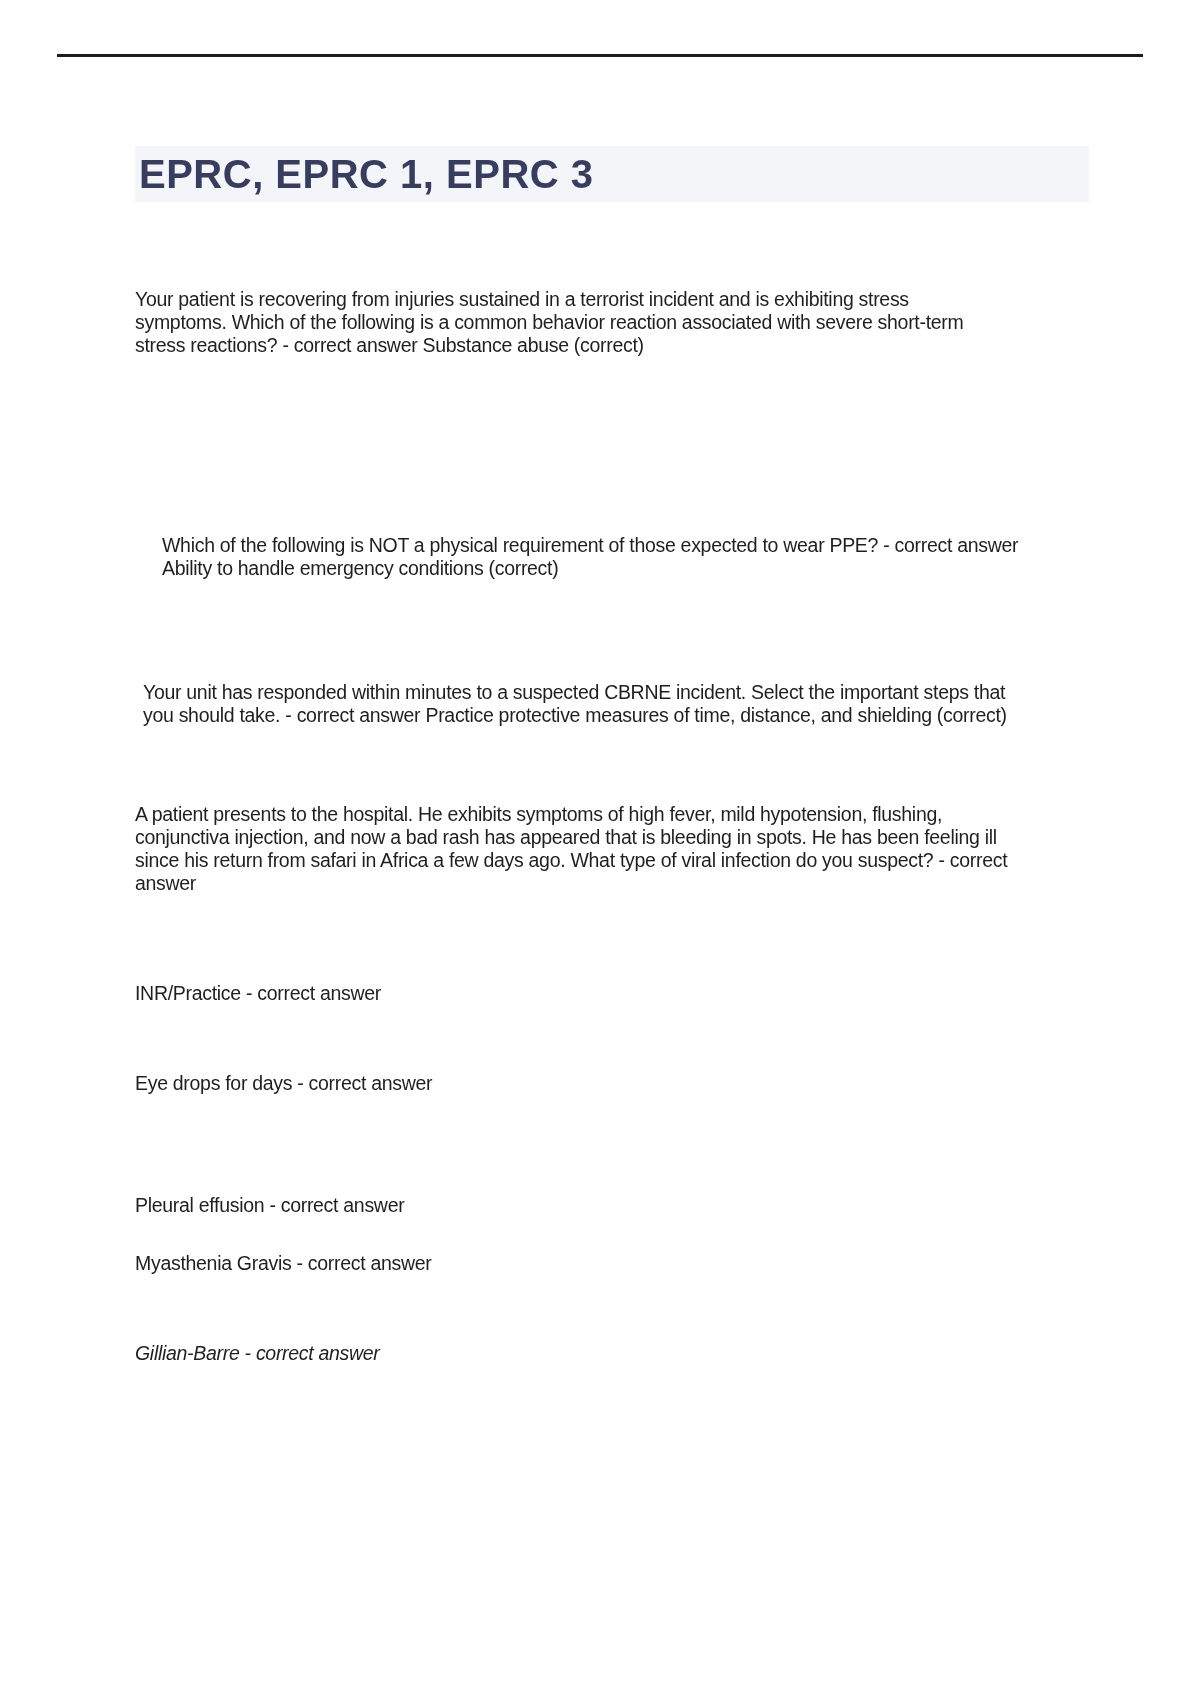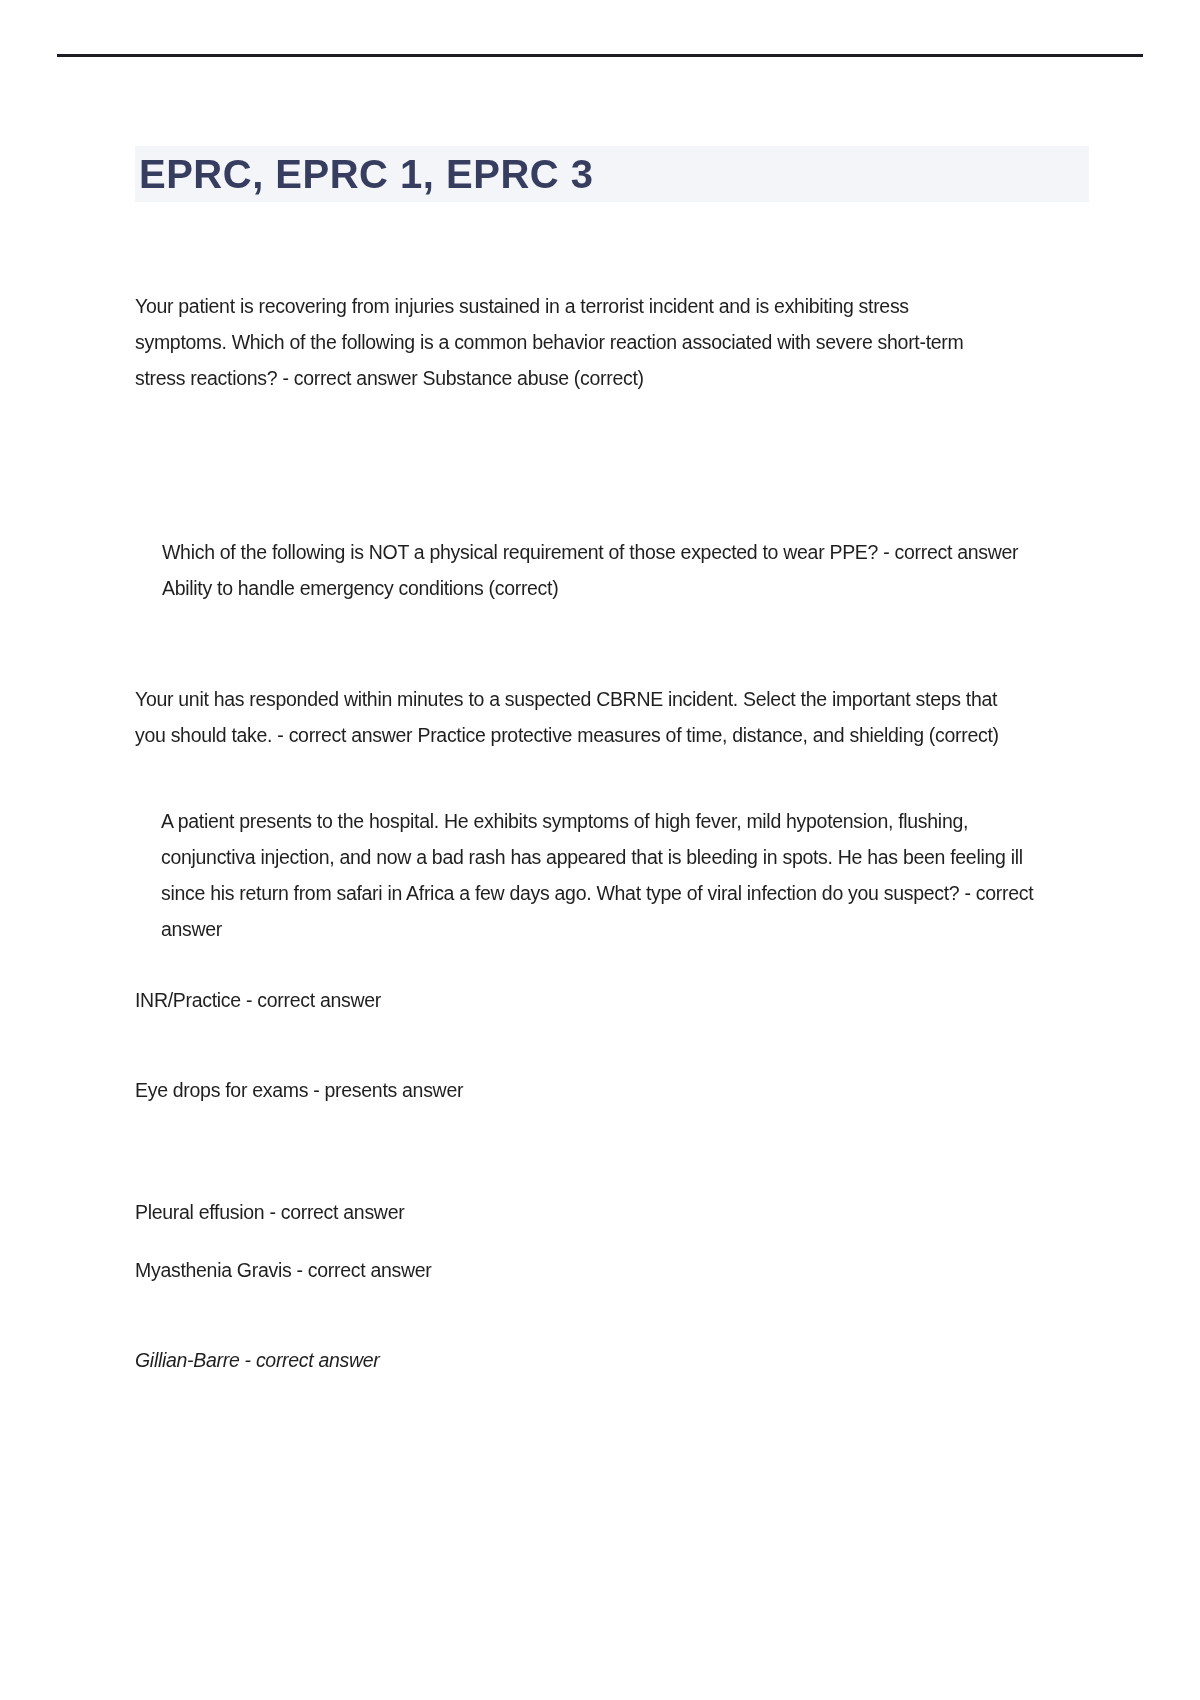--- a/index.html
+++ b/index.html
@@ -41,30 +41,30 @@
     font-weight: bold;
     letter-spacing: 0.5px;
     color: var(--title-color, #363d5f);
     white-space: nowrap;
   }
   .para {
     position: absolute;
     left: 135px;
     width: 1040px;
     font-size: 19.5px;
-    line-height: 36px;
+    line-height: 23px;
     letter-spacing: -0.3px;
     color: var(--text-color, #1f1f1f);
     white-space: pre-line;
   }
   .p1 { top: 288px; }
   .p2 { top: 441px; }
   .p3 { top: 534px; margin-left: 27px; }
-  .p4 { top: 681px; }
-  .p5 { top: 803px; margin-left: 26px; }
+  .p4 { top: 681px; margin-left: 8px; }
+  .p5 { top: 803px; }
   .item1 { top: 982px; }
   .item2 { top: 1072px; }
   .item3 { top: 1194px; }
   .item4 { top: 1252px; }
   .item5 { top: 1342px; font-style: italic; }
 </style>
 </head>
 <body>
 
 <div class="page">
@@ -81,20 +81,20 @@
   <div class="para p3">Which of the following is NOT a physical requirement of those expected to wear PPE? - correct answer
 Ability to handle emergency conditions (correct)</div>
   <div class="para p4">Your unit has responded within minutes to a suspected CBRNE incident. Select the important steps that
 you should take. - correct answer Practice protective measures of time, distance, and shielding (correct)</div>
   <div class="para p5">A patient presents to the hospital. He exhibits symptoms of high fever, mild hypotension, flushing,
 conjunctiva injection, and now a bad rash has appeared that is bleeding in spots. He has been feeling ill
 since his return from safari in Africa a few days ago. What type of viral infection do you suspect? - correct
 answer</div>
 
   <div class="para item1">INR/Practice - correct answer</div>
-  <div class="para item2">Eye drops for exams - presents answer</div>
+  <div class="para item2">Eye drops for days - correct answer</div>
   <div class="para item3">Pleural effusion - correct answer</div>
   <div class="para item4">Myasthenia Gravis - correct answer</div>
   <div class="para item5">Gillian-Barre - correct answer</div>
 
   <div class="rule rule-bottom"></div>
 
 </div>
 
 </body></html>

